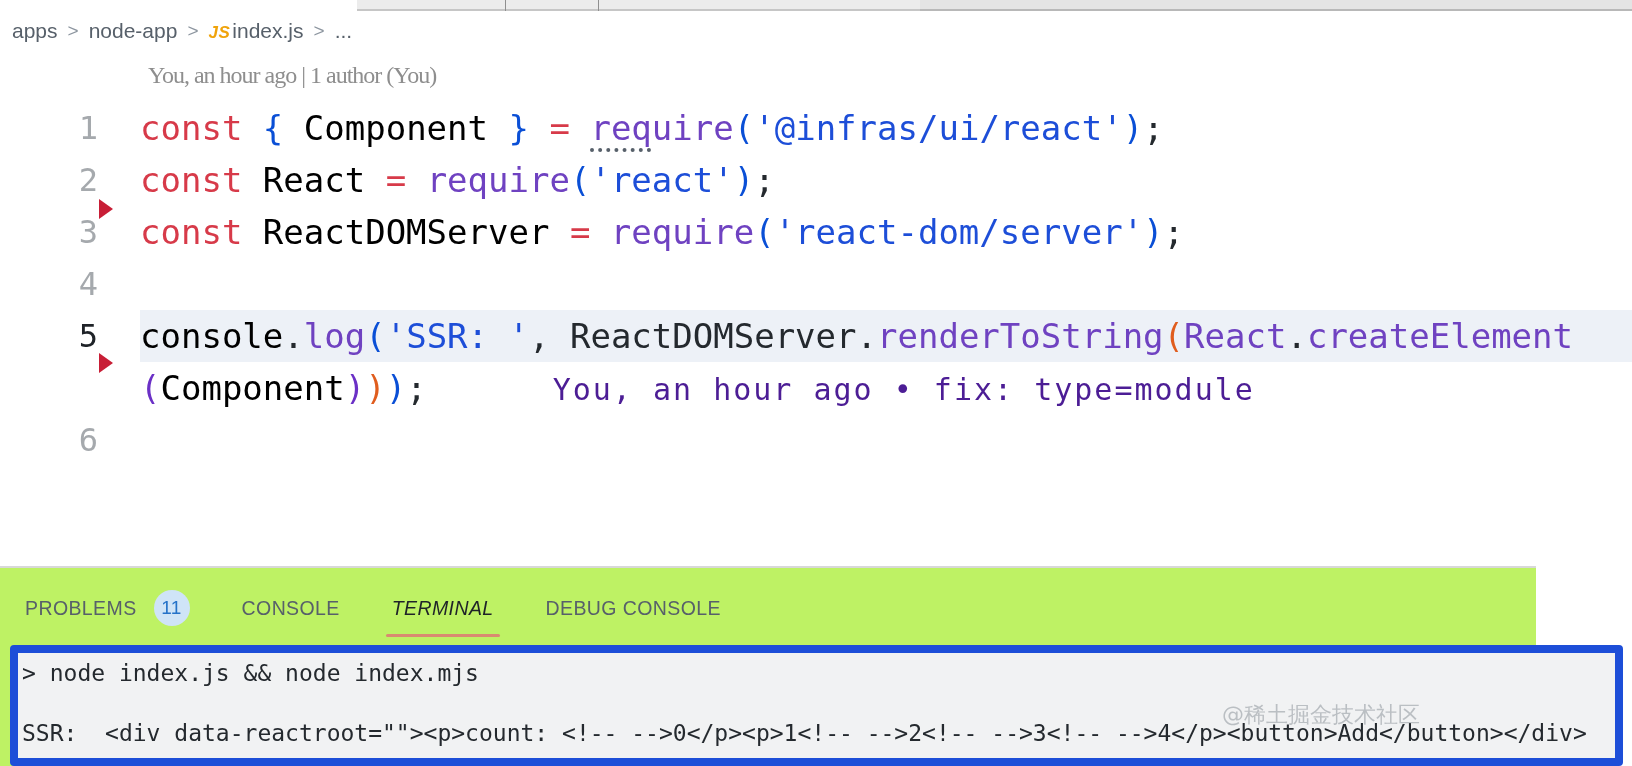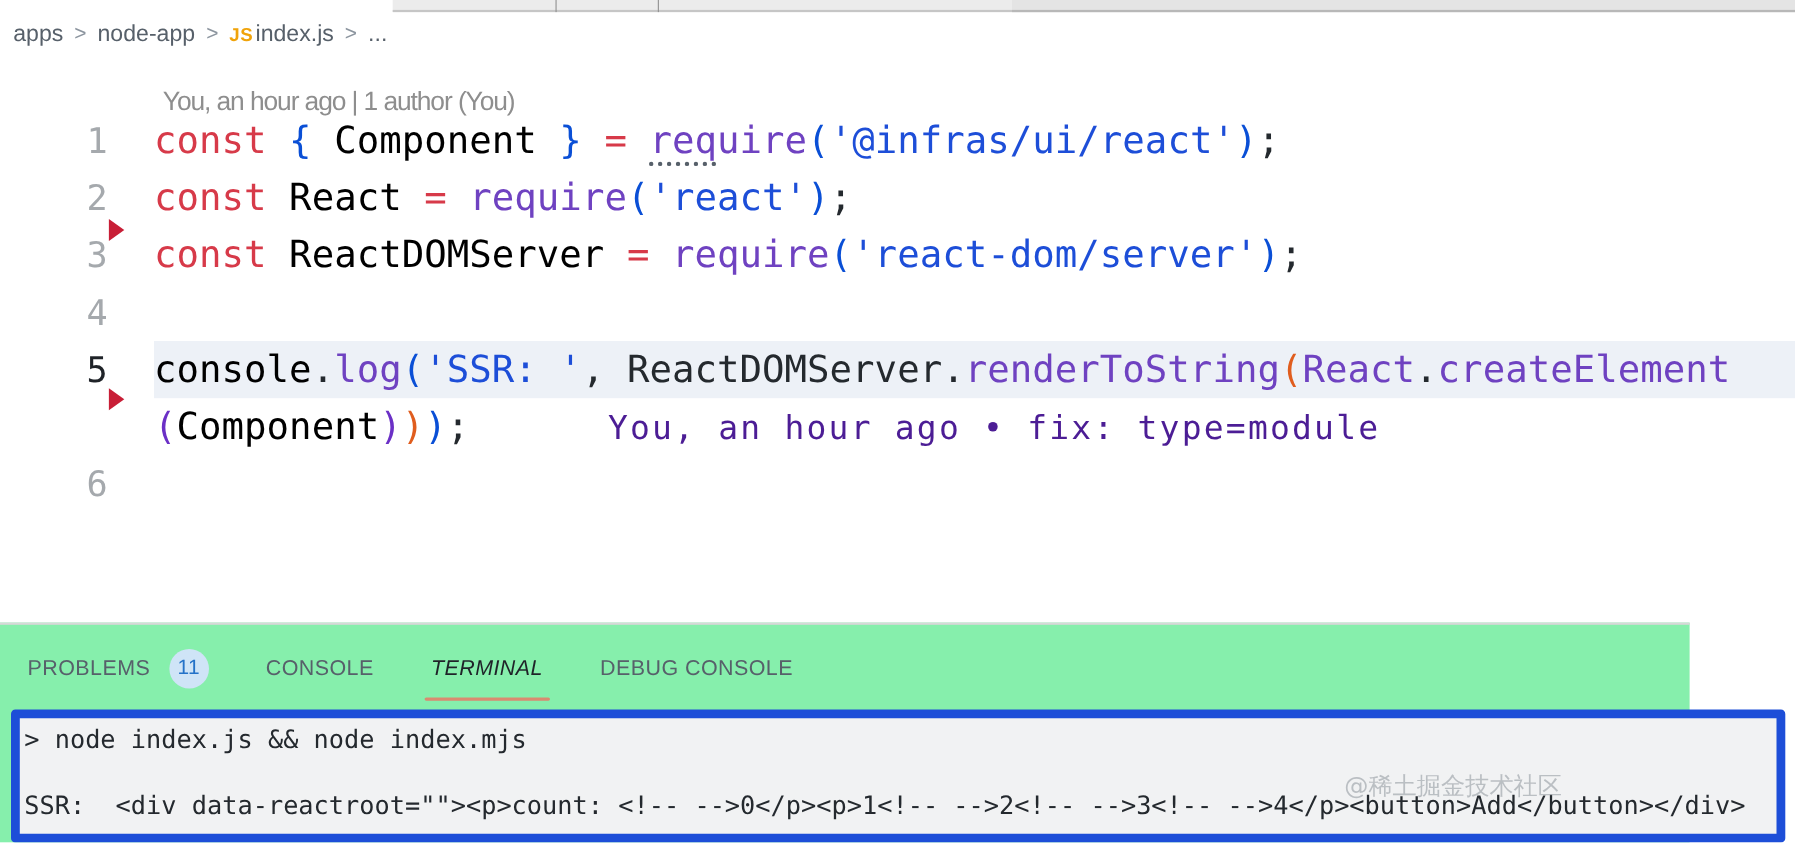--- a/index.html
+++ b/index.html
@@ -12,28 +12,28 @@
     background: #ececec; border-bottom: 2px solid #c6c6c6; }
   .tabstrip .sep { position: absolute; top: 0; width: 1px; height: 11px; background: #8f8f8f; }
   .tabstrip .zone-right { position: absolute; left: 563px; top: 0; right: 0; height: 11px;
     background: #e4e4e4; border-bottom: 2px solid #b8b8b8; }
 
   
   .breadcrumb { position: absolute; left: 12px; top: 16px; height: 30px;
     display: flex; align-items: center; gap: 9px; font-size: 21px; color: #57606a; }
   .breadcrumb .chev { color: #8c959f; font-size: 19px; padding: 0 1px; }
   .breadcrumb .crumb { cursor: pointer; }
-  .js-file-icon { color: #f0a30a; font-weight: 700; font-size: 17px;
+  .js-file-icon { color: #f0a30a; font-weight: 700; font-style: italic; font-size: 17px;
     letter-spacing: 0.5px; margin-right: 2px; }
 
   
   .editor { position: absolute; left: 0; top: 54px; width: 1632px; height: 512px;
     background: #ffffff; }
   .blame-header { position: absolute; left: 148px; top: 8px; font-size: 24px;
-    color: #8e8e8e; font-family: Liberation Sans, sans-serif; letter-spacing: -1px; margin-top: 17px; }
+    color: #8e8e8e; font-family: Liberation Serif, serif; letter-spacing: -1px; }
   .code { position: absolute; left: 0; top: 48px; width: 1632px;
     font-family: "DejaVu Sans Mono", monospace; font-size: 34px; }
   .code-row { display: flex; height: 52px; line-height: 52px; }
   .gutter { width: 140px; flex: none; text-align: right; padding-right: 42px;
     color: #a5a9ad; font-size: 32px; }
   .gutter.active-num { color: #1f2328; }
   .code-content { flex: 1; white-space: pre; overflow: hidden; color: #24292e; }
   .code-row.highlight .code-content { background: #edf1f7; }
   .ghost-blame { color: #4c1d95; font-size: 30px; letter-spacing: 2px; padding-left: 126px; }
 
@@ -48,21 +48,21 @@
   .hint-dots { text-decoration: underline dotted #57606a 3.5px; text-underline-offset: 8px; }
 
   .line-marker { position: absolute; left: 99px; width: 0; height: 0;
     border-left: 14px solid #c81e36; border-top: 10px solid transparent;
     border-bottom: 10px solid transparent; }
   .marker-1 { top: 145px; }
   .marker-2 { top: 299px; }
 
   
   .panel { position: absolute; left: 0; top: 566px; width: 1536px; height: 200px;
-    background: #86efac; border-top: 2px solid #d8d8d8; }
+    background: #bef264; border-top: 2px solid #d8d8d8; }
   .panel-tabs { position: absolute; left: 25px; top: 22px; display: flex;
     align-items: center; font-size: 19.5px; letter-spacing: 0.4px; color: #57606a; }
   .ptab { position: relative; display: flex; align-items: center; cursor: pointer;
     margin-right: 52px; white-space: nowrap; }
   .ptab.active { color: #1f2328; font-style: italic; }
   .ptab.active::after { content: ""; position: absolute; left: -6px; right: -6px;
     bottom: -17px; height: 3px; background: #d98b70; border-radius: 2px; }
   .ptab .badge { margin-left: 17px; min-width: 36px; height: 36px; border-radius: 18px;
     background: #cfe4f7; color: #2472c8; display: flex; align-items: center;
     justify-content: center; font-size: 19px; }

